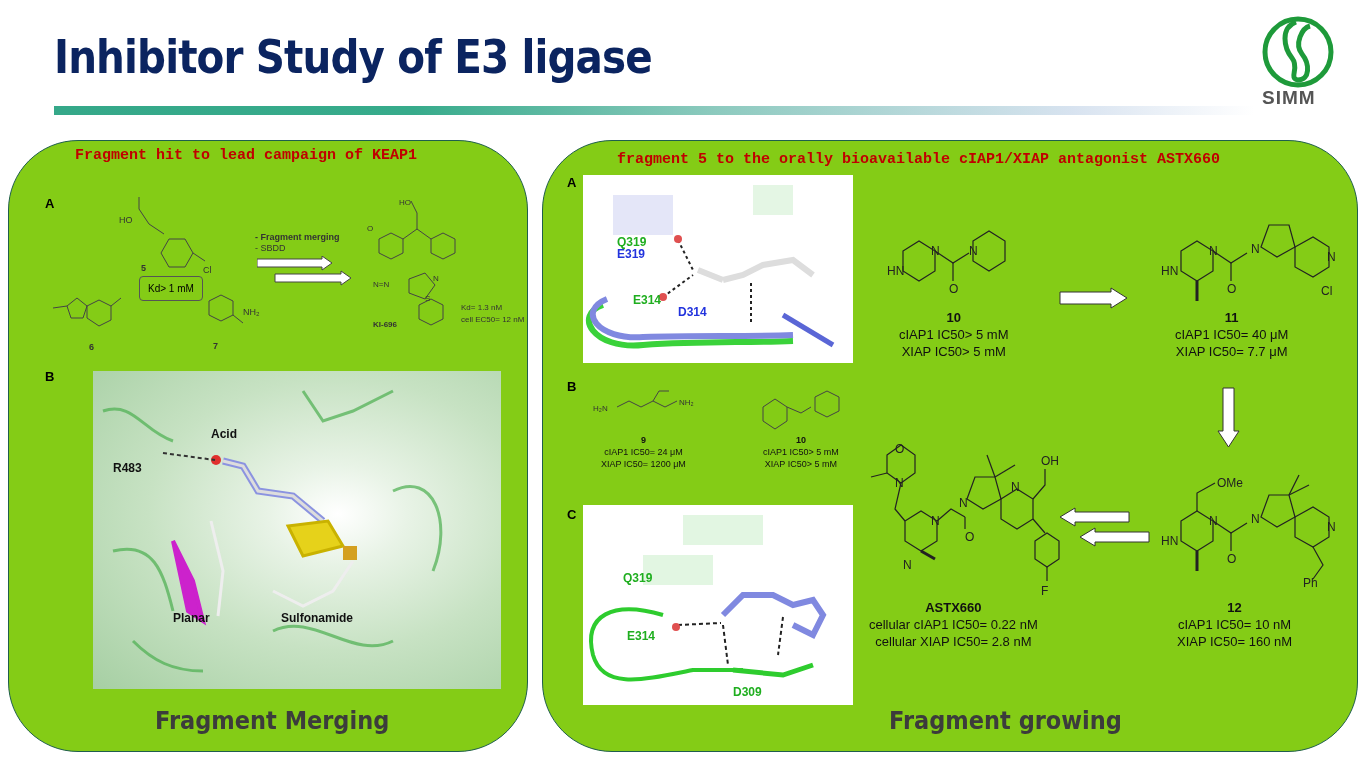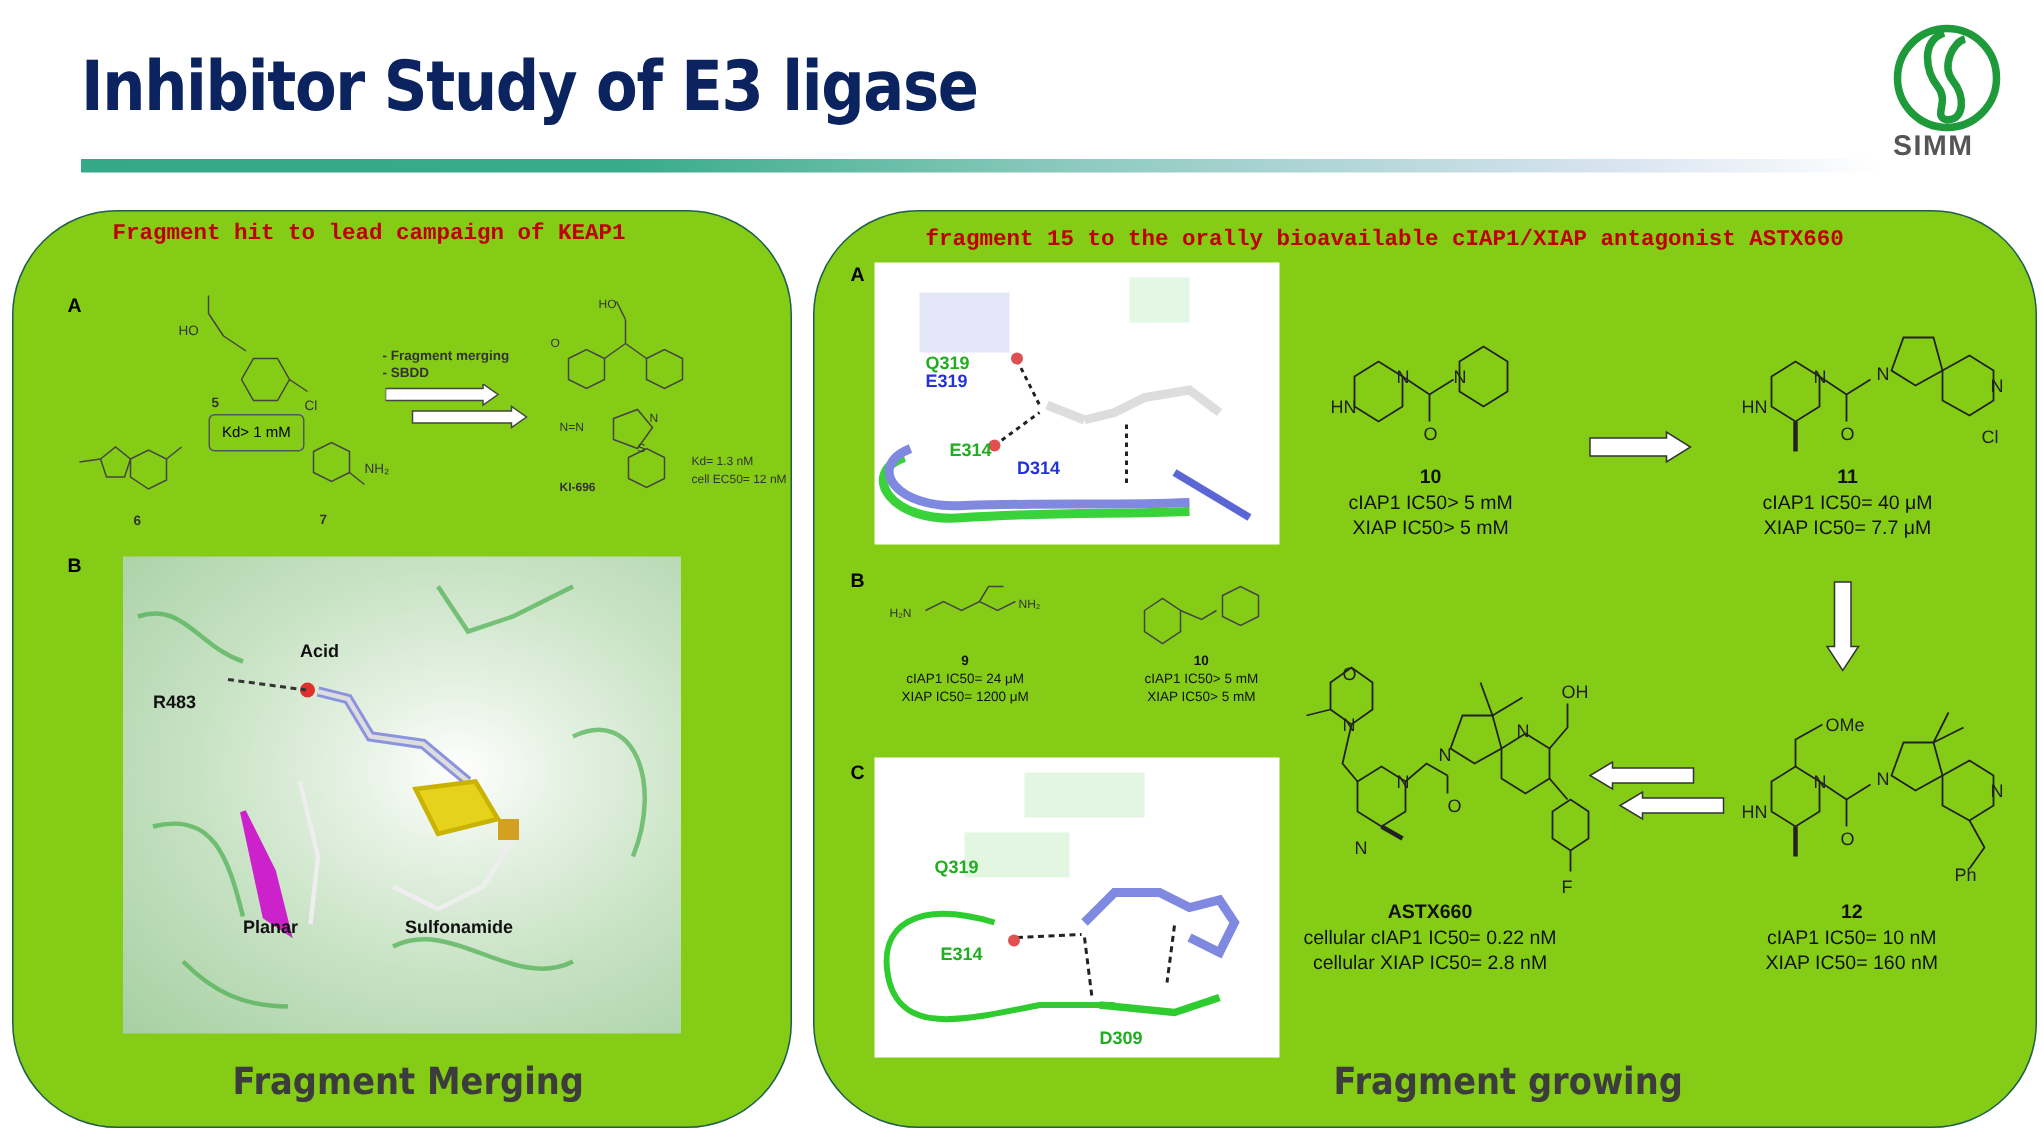--- a/index.html
+++ b/index.html
@@ -66,21 +66,21 @@
   <svg style="position:absolute; left:190px; top:150px;" width="70" height="65">
     <g stroke="#444" stroke-width="1" fill="none">
       <polygon points="10,10 22,4 34,10 34,24 22,30 10,24"></polygon>
       <line x1="34" y1="24" x2="44" y2="32"></line>
     </g>
     <text x="44" y="24" font-size="9" fill="#333">NH₂</text>
     <text x="14" y="58" font-size="9" font-weight="bold" fill="#333">7</text>
   </svg>
 
   <div class="small" style="left:246px; top:91px; font-weight:bold; font-size:9px; line-height:11px;text-align:center;">- Fragment merging</div>
-  <div class="small" style="left:246px; top:102px; font-weight:bold; font-size:9px;">- SBDD</div>
+  <div class="small" style="left:246px; top:102px; font-weight:normal; font-size:9px;">- SBDD</div>
   <svg style="position:absolute; left:248px; top:115px;" width="100" height="32">
     <path d="M0 3 H65 V0 L75 7 L65 14 V11 H0 Z" fill="#fff" stroke="#444" stroke-width="1"></path>
     <path d="M18 18 H84 V15 L94 22 L84 29 V26 H18 Z" fill="#fff" stroke="#444" stroke-width="1"></path>
   </svg>
 
   <svg style="position:absolute; left:350px; top:48px;" width="130" height="150">
     <g stroke="#444" stroke-width="1" fill="none">
       <polygon points="20,50 32,44 44,50 44,64 32,70 20,64"></polygon>
       <polygon points="72,50 84,44 96,50 96,64 84,70 72,64"></polygon>
       <line x1="44" y1="50" x2="58" y2="40"></line>
@@ -95,21 +95,21 @@
     <text x="14" y="98" font-size="8" fill="#333">N=N</text>
     <text x="74" y="92" font-size="8" fill="#333">N</text>
     <text x="66" y="112" font-size="8" fill="#333">S</text>
     <text x="14" y="138" font-size="8" font-weight="bold" fill="#333">KI-696</text>
   </svg>
   <div class="small" style="left:452px; top:162px; font-size:8px;">Kd= 1.3 nM</div>
   <div class="small" style="left:452px; top:174px; font-size:8px;">cell EC50= 12 nM</div>
 
   <div class="fig-label" style="left:36px; top:228px;">B</div>
 
-  <div class="protein" style="left:73px; top:230px; width:372px; height:318px; background: radial-gradient(ellipse at 60% 45%, #ffffff 0%, #e8f3e6 20%, #c7e2c3 55%, #a6cfa3 100%);">
+  <div class="protein" style="left:84px; top:230px; width:408px; height:318px; background: radial-gradient(ellipse at 60% 45%, #ffffff 0%, #e8f3e6 20%, #c7e2c3 55%, #a6cfa3 100%);">
     <svg width="372" height="318">
       <g stroke="#4caf50" stroke-width="3" fill="none" opacity="0.7">
         <path d="M10 40 C40 30 50 60 80 70"></path>
           <path d="M210 20 L230 50 L260 40 L300 20"></path>
           <path d="M300 120 C340 100 360 150 340 200"></path>
         <path d="M20 180 C60 170 70 200 80 240"></path>
           <path d="M180 260 C220 240 260 290 300 270"></path>
           <path d="M40 270 C60 290 80 300 110 300"></path>
       </g>
       <path d="M130 90 L150 95 L165 120 L200 125 L230 150" stroke="#8b93e0" stroke-width="7" fill="none"></path>
@@ -125,21 +125,21 @@
     <div class="res" style="left:118px; top:56px; color:#111; font-size:12px;">Acid</div>
     <div class="res" style="left:20px; top:90px; color:#111; font-size:12px;">R483</div>
     <div class="res" style="left:80px; top:240px; color:#111; font-size:12px;">Planar</div>
     <div class="res" style="left:188px; top:240px; color:#111; font-size:12px;">Sulfonamide</div>
   </div>
 
   <div class="footer-label" style="left:146px; top:565px;">Fragment Merging</div>
 </div>
 
 <div class="panel panel-right">
-  <div class="panel-heading" style="left:74px; top:10px;">fragment 15 to the orally bioavailable cIAP1/XIAP antagonist ASTX660</div>
+  <div class="panel-heading" style="left:74px; top:10px;">fragment 5 to the orally bioavailable cIAP1/XIAP antagonist ASTX660</div>
 
   <div class="fig-label" style="left:24px; top:34px;">A</div>
   <div class="protein" style="left:40px; top:34px; width:270px; height:188px; background:#fff;">
     <svg width="270" height="188">
       <rect x="30" y="20" width="60" height="40" fill="#c9cdf2" opacity="0.5"></rect>
       <rect x="170" y="10" width="40" height="30" fill="#d2f0d2" opacity="0.6"></rect>
       <path d="M20 130 C-10 140 10 175 60 170 C120 166 160 168 210 166" stroke="#3ad23a" stroke-width="6" fill="none"></path>
       <path d="M24 124 C-6 136 14 165 60 162 C120 160 160 162 210 160" stroke="#8089e0" stroke-width="6" fill="none"></path>
       <path d="M140 105 L160 100 L180 90 L210 85 L230 100" stroke="#ddd" stroke-width="6" fill="none"></path>
       <path d="M115 95 L140 105" stroke="#ddd" stroke-width="6"></path>

